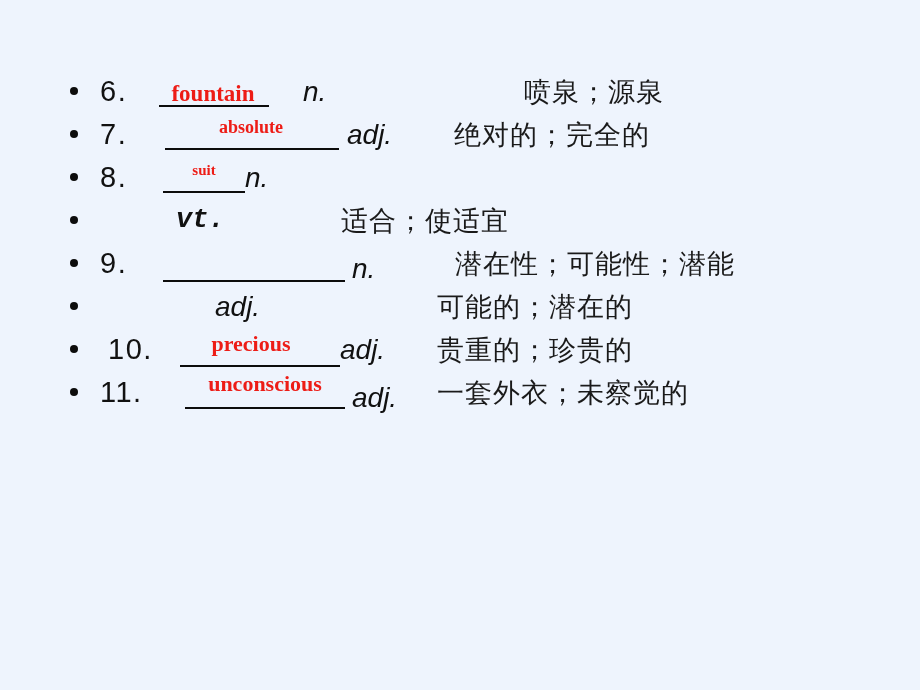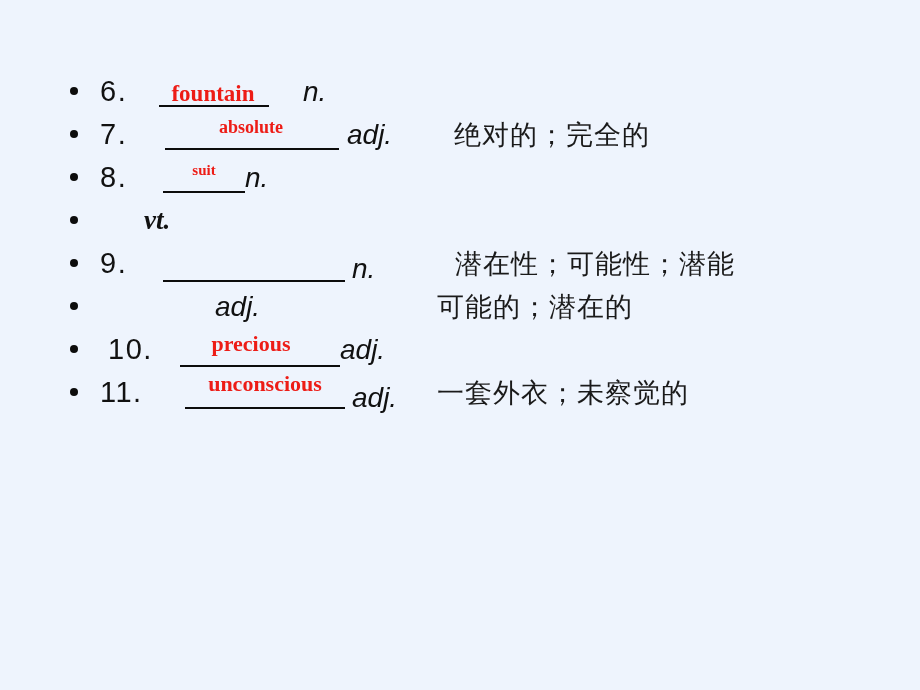--- a/index.html
+++ b/index.html
@@ -96,20 +96,21 @@
 <body>
 
 <div id="slide">
 
   <div class="line" style="top:70px;">
     <span class="bullet"></span>
     <span class="num" style="left:100px;">6.</span>
     <span class="answer" style="left:158px; top:4px; font-size:23px; width:110px;margin-top:8px;">fountain</span>
     <span class="blank" style="left:159px; top:35px; width:110px;"></span>
     <span class="pos sans" style="left:303px;">n.</span>
+    <span class="cn" style="left:524px;">喷泉；源泉</span>
   </div>
 
   <div class="line" style="top:113px;">
     <span class="bullet"></span>
     <span class="num" style="left:100px;">7.</span>
     <span class="answer" style="left:165px; top:5px; font-size:18px; width:172px;">absolute</span>
     <span class="blank" style="left:165px; top:35px; width:174px;"></span>
     <span class="pos sans" style="left:347px;">adj.</span>
     <span class="cn" style="left:431px;margin-left:23px;">绝对的；完全的</span>
   </div>
@@ -117,21 +118,22 @@
   <div class="line" style="top:156px;">
     <span class="bullet"></span>
     <span class="num" style="left:100px;">8.</span>
     <span class="answer" style="left:163px; top:7px; font-size:15px; width:82px;">suit</span>
     <span class="blank" style="left:163px; top:35px; width:82px;"></span>
     <span class="pos sans" style="left:245px;">n.</span>
   </div>
 
   <div class="line" style="top:199px;">
     <span class="bullet"></span>
-    <span class="pos serif" style="left:144px;">vt.</span>
+    <span class="pos serif" style="left:176px;font-family:Liberation Mono, monospace;">vt.</span>
+    <span class="cn" style="left:341px;">适合；使适宜</span>
   </div>
 
   <div class="line" style="top:242px;">
     <span class="bullet"></span>
     <span class="num" style="left:100px;">9.</span>
     <span class="blank" style="left:163px; top:38px; width:182px;"></span>
     <span class="pos sans" style="left:352px; top:5px;">n.</span>
     <span class="cn" style="left:447px;margin-left:8px;">潜在性；可能性；潜能</span>
   </div>
 
@@ -140,20 +142,21 @@
     <span class="pos sans" style="left:215px;">adj.</span>
     <span class="cn" style="left:437px;">可能的；潜在的</span>
   </div>
 
   <div class="line" style="top:328px;">
     <span class="bullet"></span>
     <span class="num" style="left:100px;margin-left:8px;">10.</span>
     <span class="answer" style="left:180px; top:5px; font-size:22px; width:142px;">precious</span>
     <span class="blank" style="left:180px; top:37px; width:160px;"></span>
     <span class="pos sans" style="left:340px;">adj.</span>
+    <span class="cn" style="left:437px;">贵重的；珍贵的</span>
   </div>
 
   <div class="line" style="top:371px;">
     <span class="bullet"></span>
     <span class="num" style="left:100px;">11.</span>
     <span class="answer" style="left:185px; top:2px; font-size:22px; width:160px;">unconscious</span>
     <span class="blank" style="left:185px; top:36px; width:160px;"></span>
     <span class="pos sans" style="left:352px; top:5px;">adj.</span>
     <span class="cn" style="left:437px;">一套外衣；未察觉的</span>
   </div>

